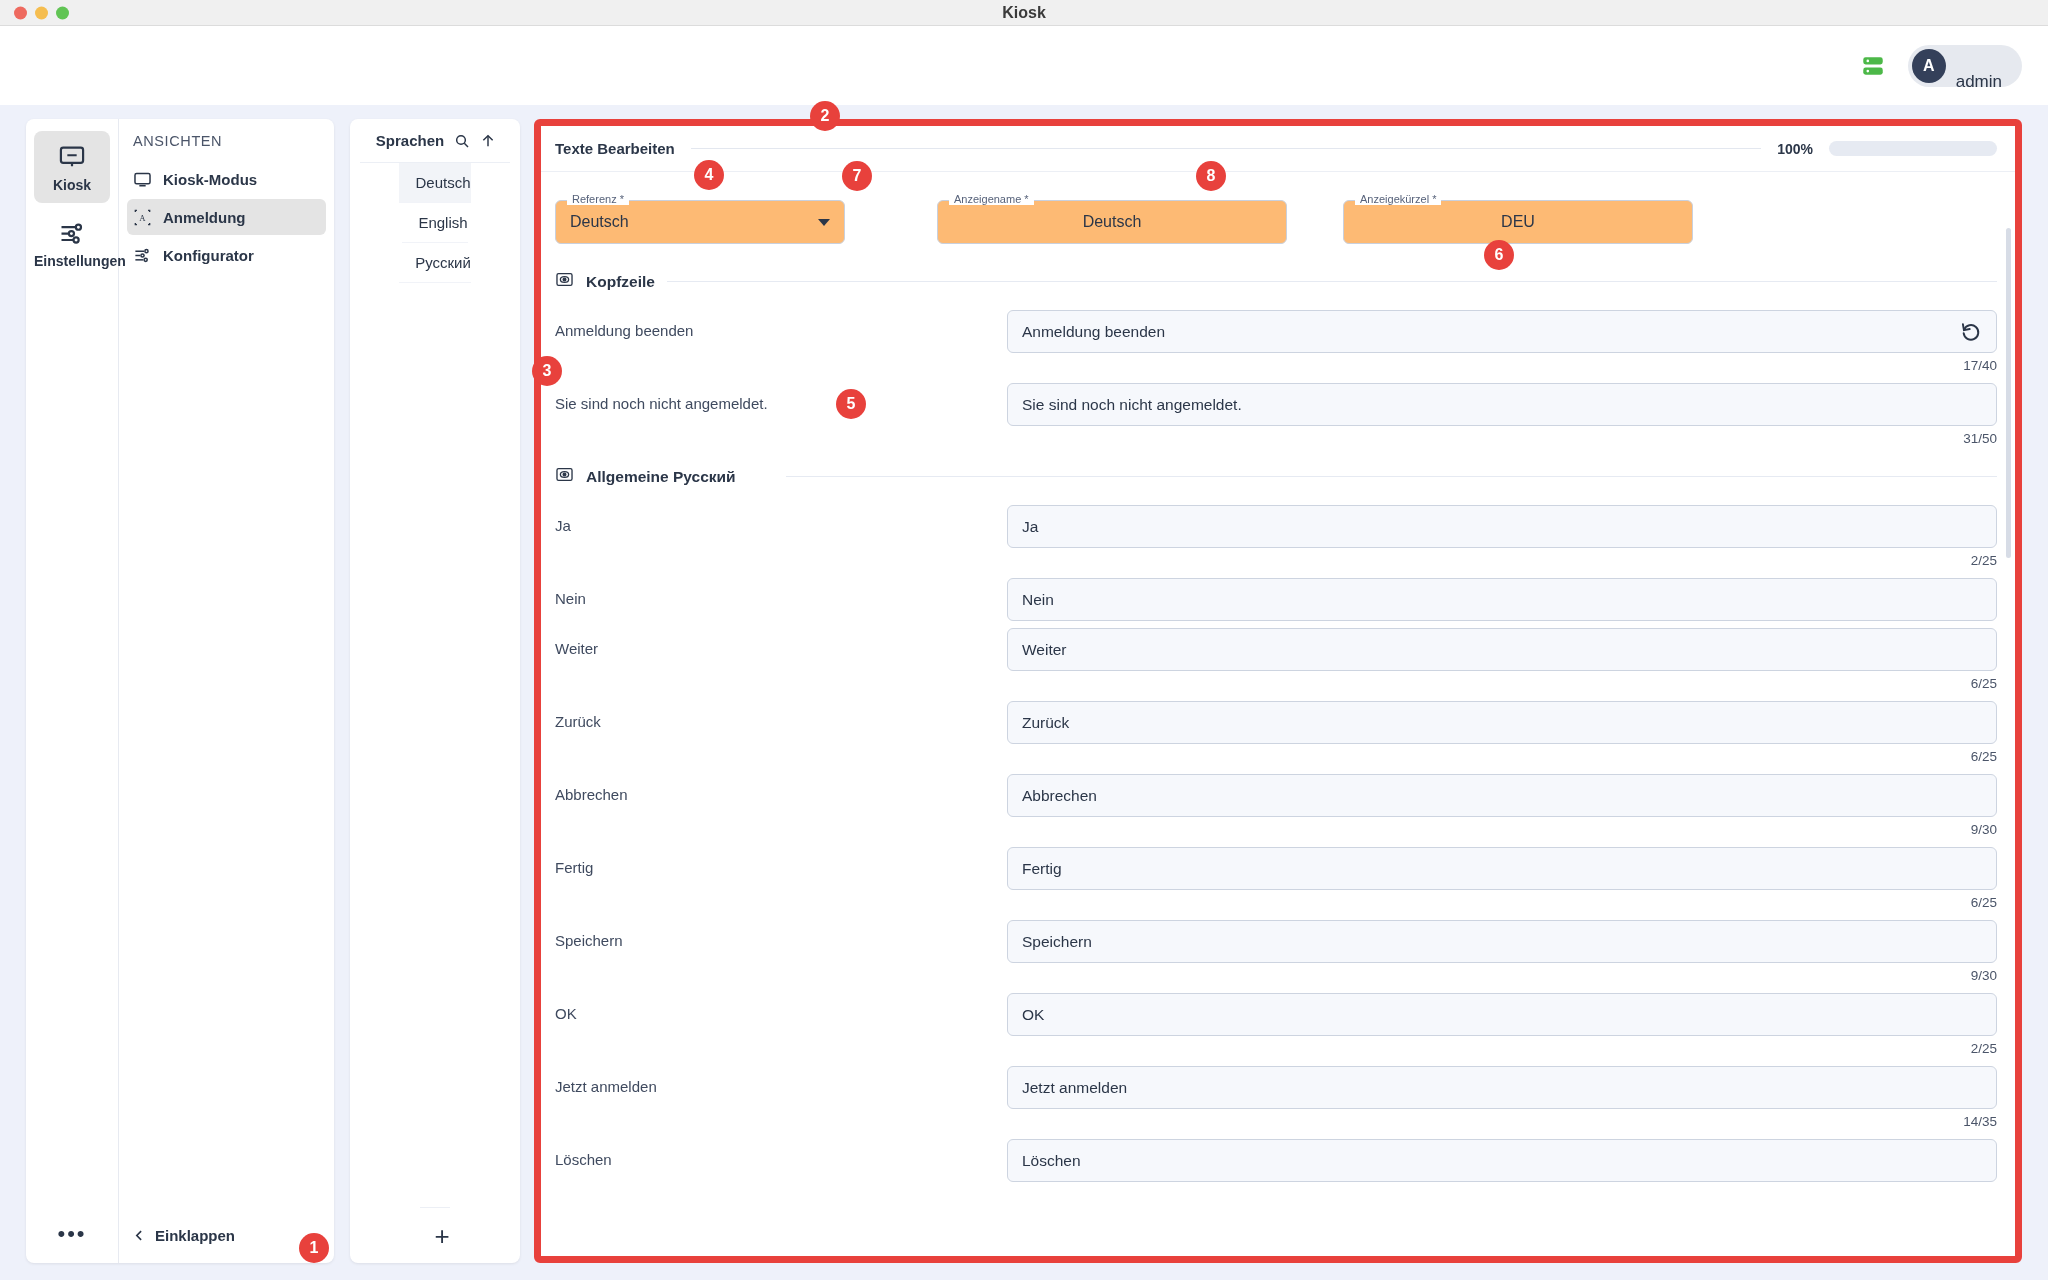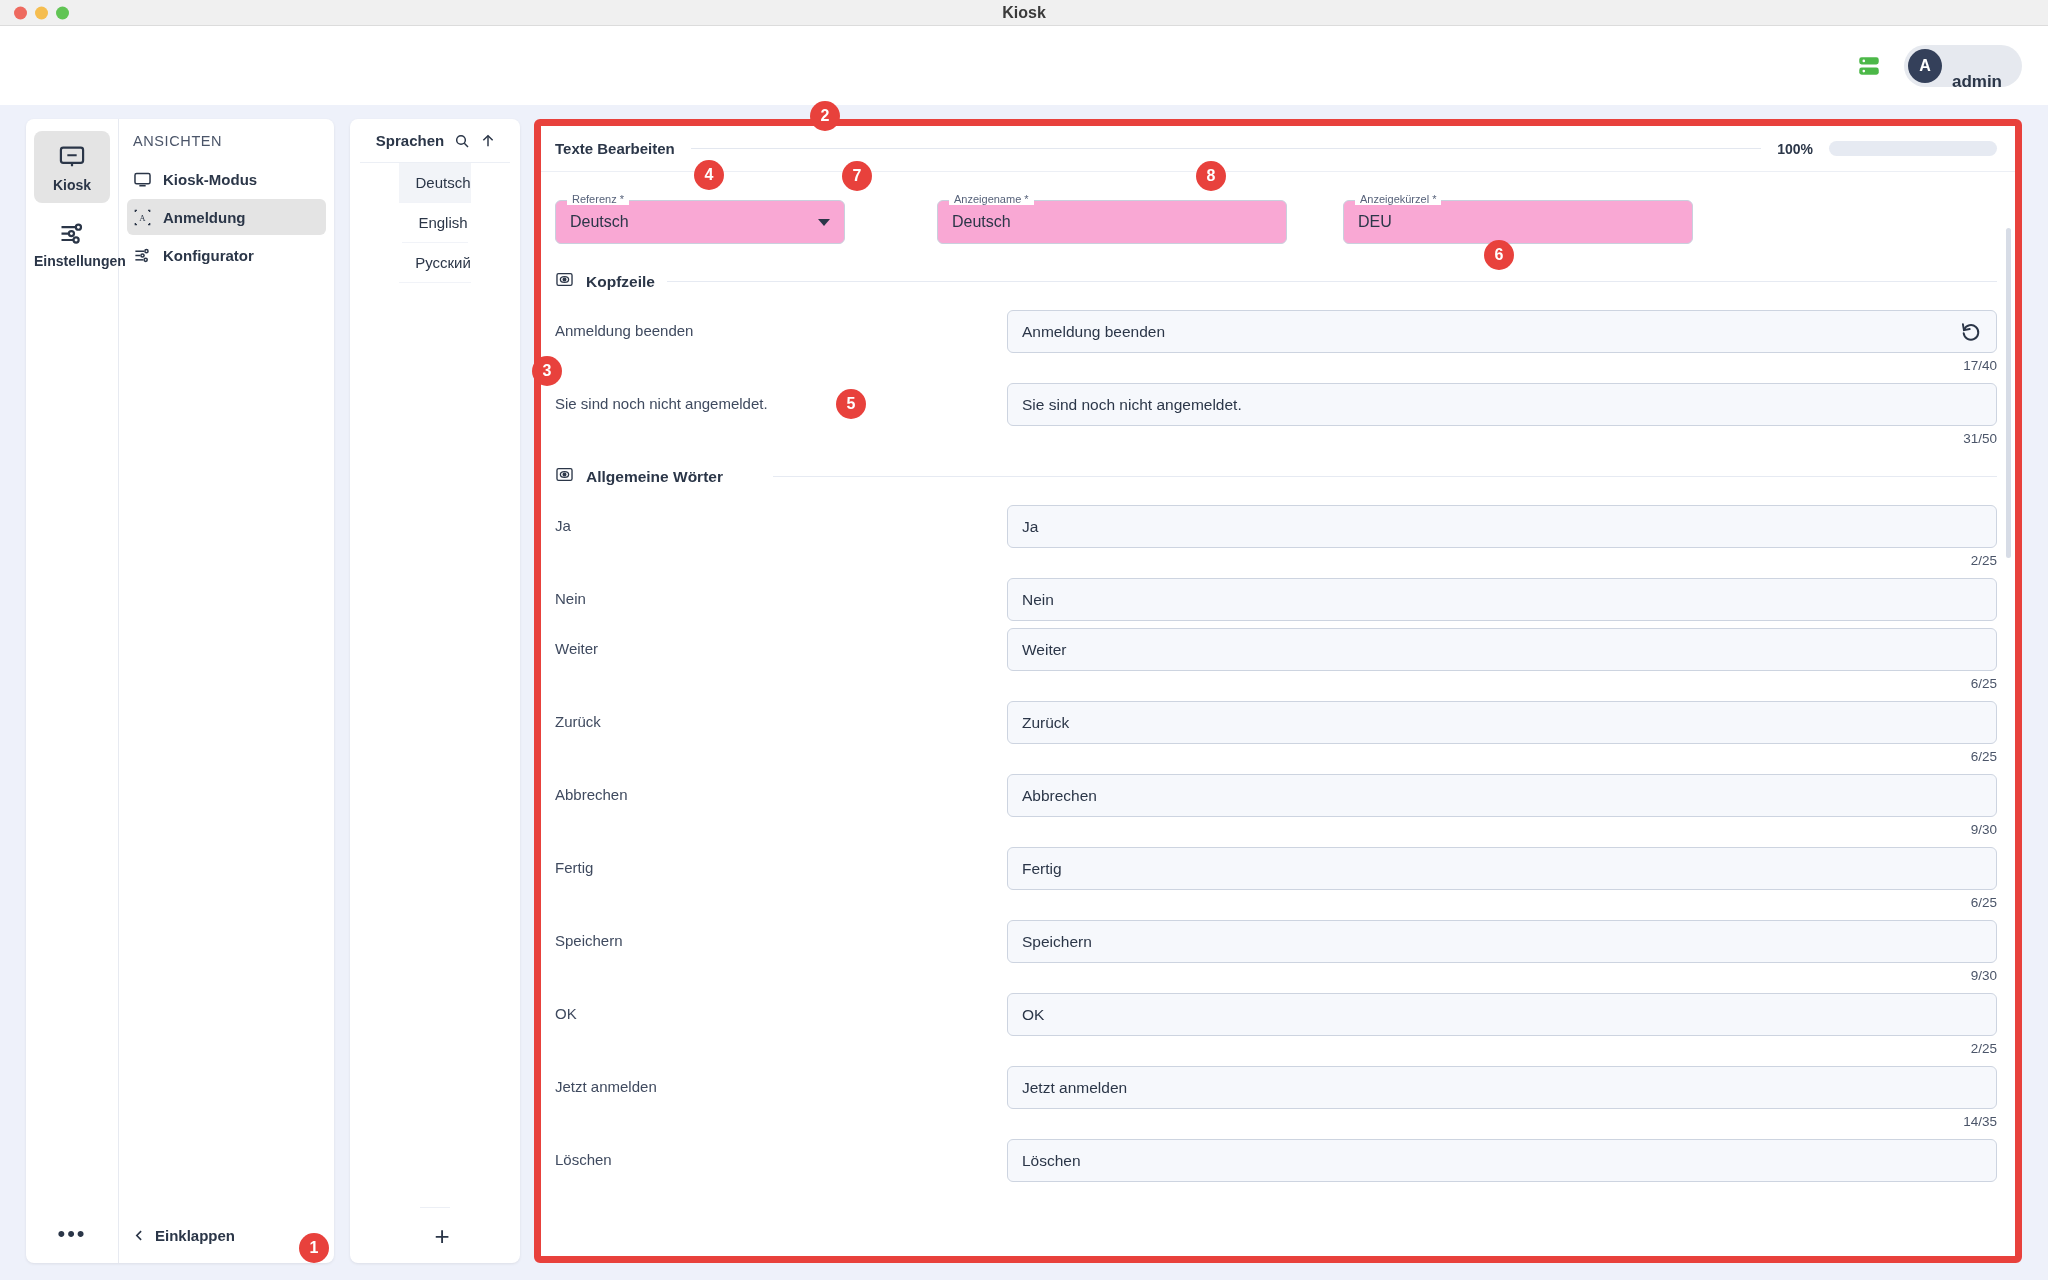--- a/index.html
+++ b/index.html
@@ -39,21 +39,21 @@
     display: flex; align-items: center; gap: 10px;
     background: #e6e9ef; border-radius: 22px;
     height: 42px; padding: 0 20px 0 4px; cursor: pointer;
   }
   .avatar {
     width: 34px; height: 34px; border-radius: 50%;
     background: #34405a; color: #fff;
     display: flex; align-items: center; justify-content: center;
     font-size: 16px; font-weight: bold;
   }
-  .user-name { font-size: 17px; color: #2b3648; font-weight: bold; margin-top: 32px; }
+  .user-name { font-size: 17px; color: #2b3648; font-weight: normal; margin-top: 32px; }
 
   
   .workspace {
     position: absolute; left: 0; top: 105px; width: 2048px; height: 1175px;
     background: #eef1fa;
   }
 
   
   .left-card {
     position: absolute; left: 26px; top: 14px;
@@ -150,22 +150,22 @@
 
   .scroll-area {
     position: relative;
     height: 1084px; overflow: hidden; padding: 0 18px 0 14px;
   }
 
   
   .top-fields { display: flex; gap: 0; padding: 28px 0 10px; }
   .fieldset {
     position: relative; height: 44px; border: 1px solid #c9d0dd;
-    border-radius: 6px; background: #f9a8d4;
-    display: flex; align-items: center; padding: 0 14px;
+    border-radius: 6px; background: #fdba74;
+    display: flex; align-items: center; padding: 0 14px; justify-content: center;
   }
   .fieldset.ref { width: 290px; }
   .fieldset.name { width: 350px; }
   .fieldset.abbr { width: 350px; }
   .legend {
     position: absolute; top: -8px; left: 11px;
     background: #ffffff; padding: 0 5px;
     font-size: 11px; color: #57627a; white-space: nowrap;
   }
   .field-value { font-size: 16px; color: #2b3648; }
@@ -408,21 +408,21 @@
         </div>
 
         <div class="section-head">
           <span>
             <svg width="19" height="19" viewBox="0 0 24 24" fill="none" stroke="#2b3648" stroke-width="1.7">
               <rect x="2.5" y="4.5" width="19" height="15" rx="2"></rect>
               <ellipse cx="12" cy="12" rx="5.2" ry="3.6"></ellipse>
               <circle cx="12" cy="12" r="1.7" fill="#2b3648"></circle>
             </svg>
           </span>
-          <span class="section-title">Allgemeine Wörter</span>
+          <span class="section-title">Allgemeine Русский</span>
           <span class="section-rule" style="margin-left:38px"></span>
         </div>
 
         <div class="row">
           <div class="row-label">Ja</div>
           <div class="row-field">
             <div class="text-input">Ja</div>
             <div class="counter">2/25</div>
           </div>
         </div>

